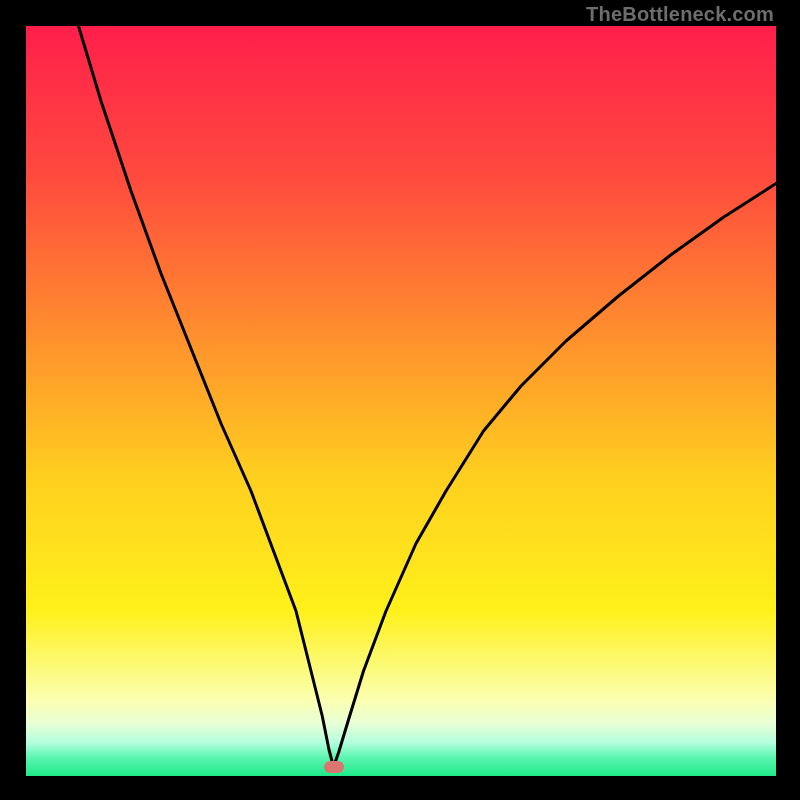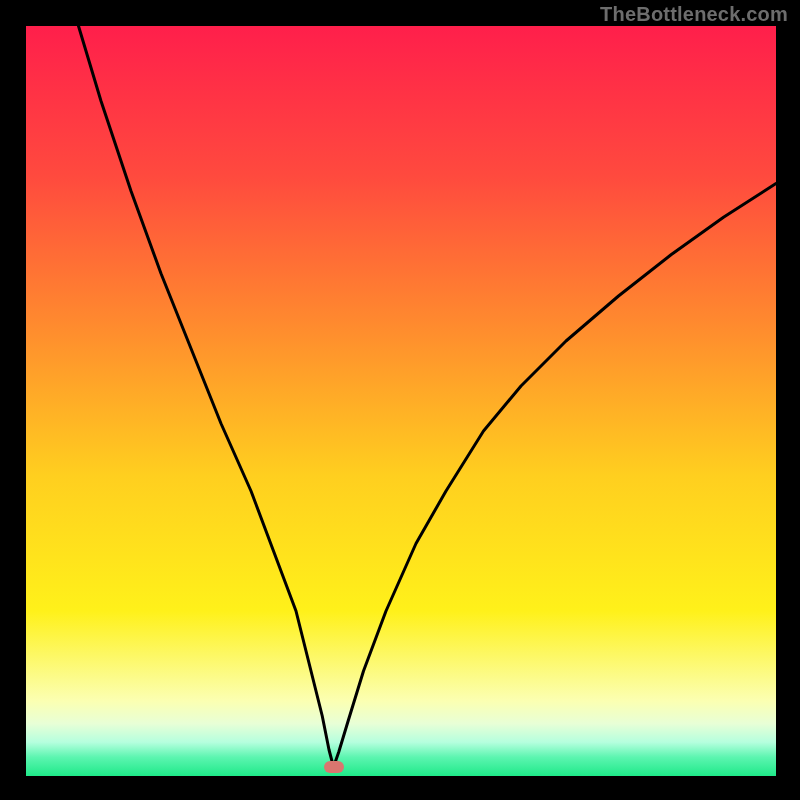--- a/index.html
+++ b/index.html
@@ -44,21 +44,21 @@
   .marker {
     position: absolute;
     width: 20px;
     height: 12px;
     border-radius: 6px;
     transform: translate(-50%, -50%);
   }
   .watermark {
     position: absolute;
     top: 3px;
-    right: 12px;
+    right: 26px;
     font: 600 20px Arial, Helvetica, sans-serif;
     color: #6d6d6d;
     letter-spacing: 0.2px;
   }
 </style>
 </head>
 <body>
 
 <div class="frame">
 

